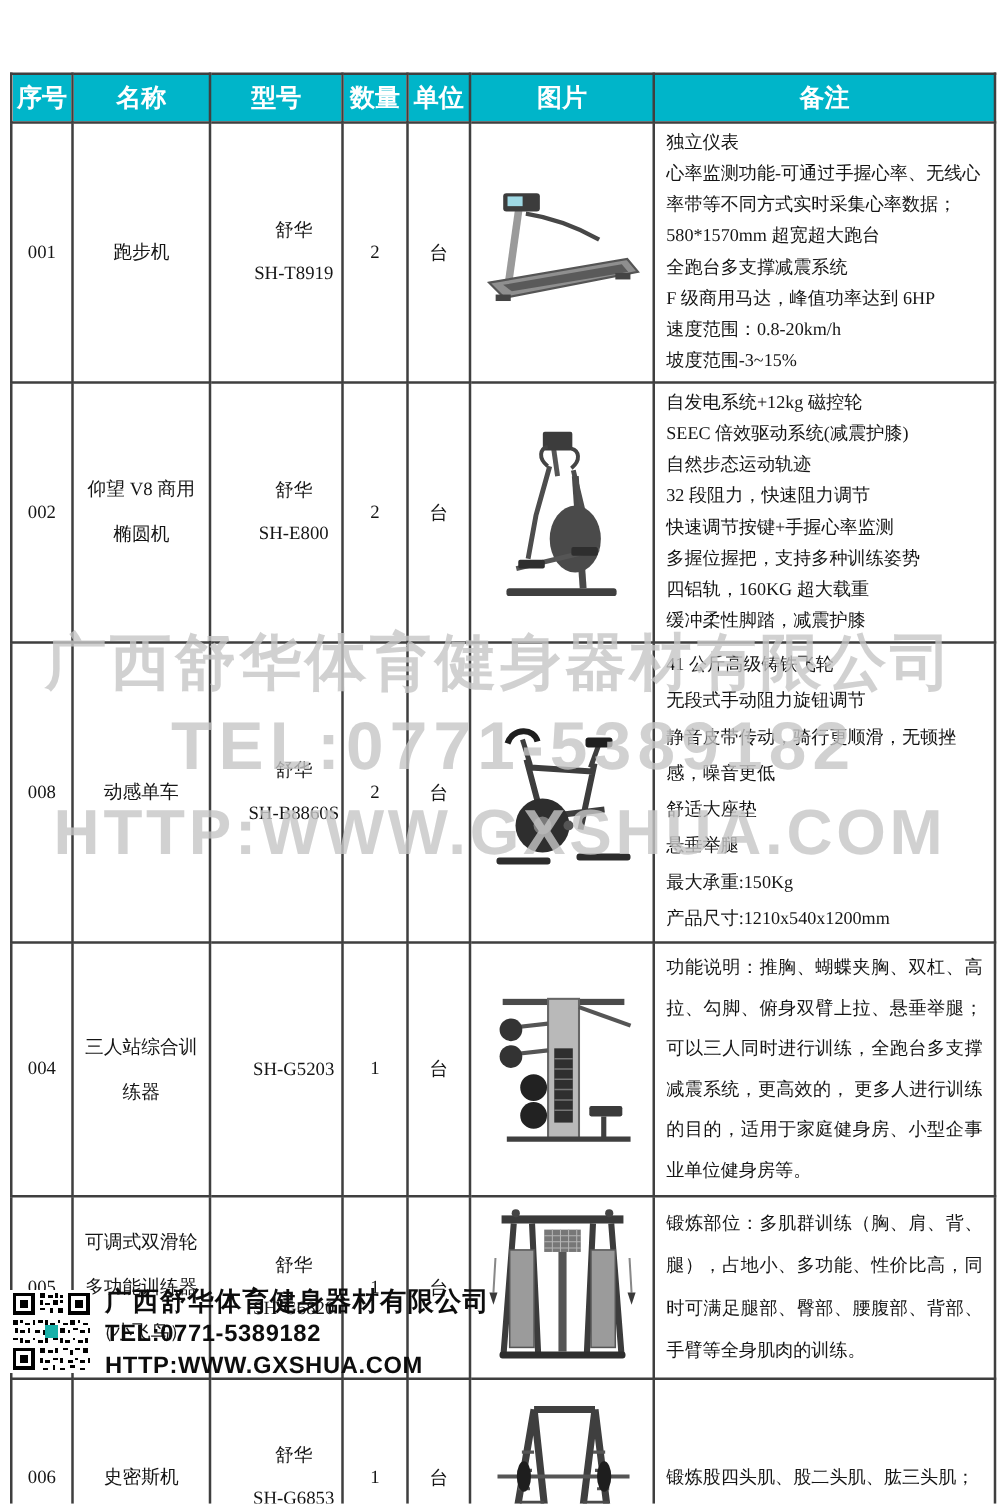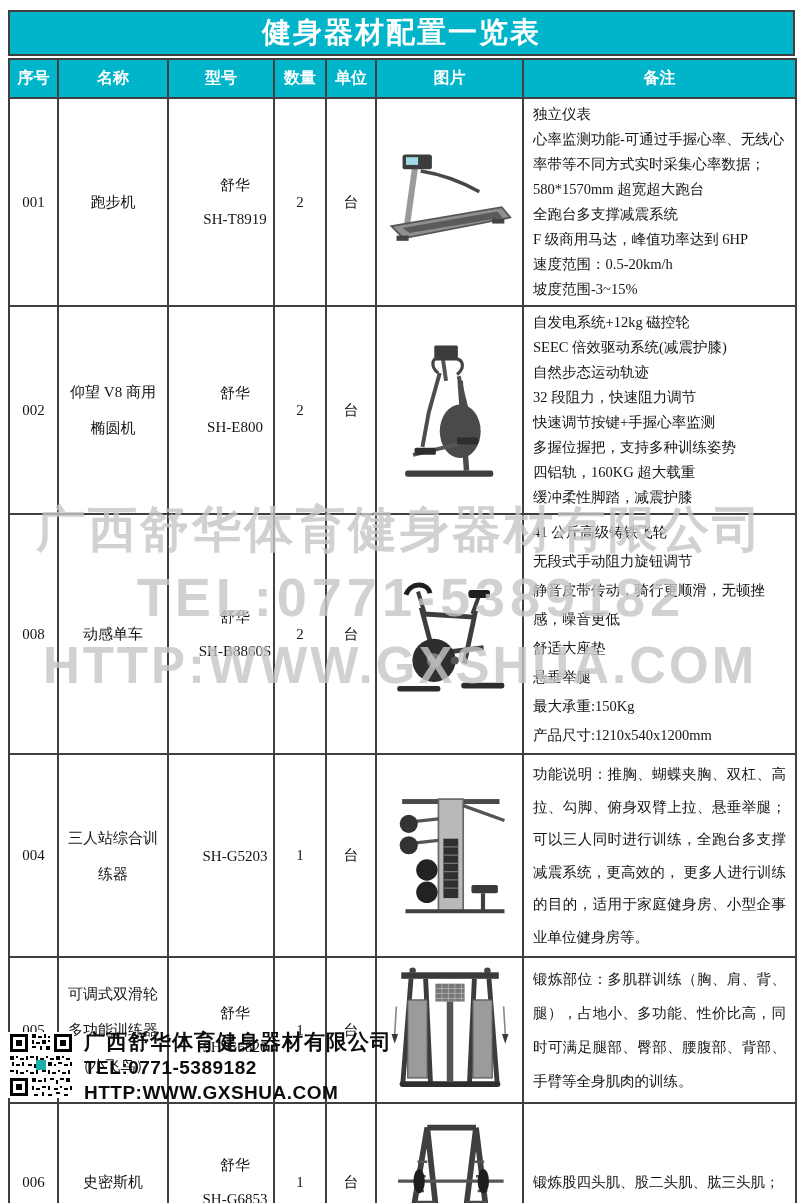--- a/index.html
+++ b/index.html
@@ -20,21 +20,21 @@
   table.equip {
     position:absolute; left:8px; top:58px; width:787px;
     border-collapse:collapse; table-layout:fixed;
   }
   table.equip th, table.equip td {
     border:2px solid #3f3f3f; overflow:hidden;
   }
   table.equip th {
     height:39px; background:#00b5c9; color:#ffffff;
     font-family:"Liberation Sans","DejaVu Sans",sans-serif;
-    font-weight:bold; font-size:16px; text-align:center;
+    font-weight:bold; font-size:20px; text-align:center;
   }
   table.equip td {
     text-align:center; vertical-align:middle; font-size:15px; background:transparent;
   }
   .c-name { line-height:36px; padding:0 5px; }
   .c-model div { line-height:34px;padding-left:28px; }
   .c-remarks { text-align:left !important; padding:3px 9px; }
   .c-remarks div { font-size:14.5px; }
   .r1 .c-remarks div, .r2 .c-remarks div { line-height:25px; }
   .r3 .c-remarks div { line-height:29px; }
@@ -64,21 +64,20 @@
   }
   .stamp-company { font-size:21px; line-height:27px; letter-spacing:1px; }
   .stamp-tel   { font-size:19px; line-height:25px; letter-spacing:0.5px; }
   .stamp-url   { font-size:19px; line-height:25px; letter-spacing:0.5px; }
 </style>
 </head>
 <body>
 
 <div class="page">
 
-  <div class="title-bar">健身器材配置一览表</div>
 
   <table class="equip">
     <colgroup>
       <col style="width:49px">
         <col style="width:110px">
         <col style="width:106px">
       <col style="width:52px">
         <col style="width:50px">
         <col style="width:147px">
       <col style="width:273px">
@@ -113,21 +112,21 @@
                 <polygon points="25,90 135,71 141,78 33,96" fill="#5a5a5a"></polygon>
                 <rect x="18" y="99" width="14" height="6" fill="#444"></rect>
                 <rect x="129" y="79" width="14" height="6" fill="#444"></rect>
               </svg></span></td>
           <td class="c-remarks">
             <div>独立仪表</div>
             <div>心率监测功能-可通过手握心率、无线心率带等不同方式实时采集心率数据；</div>
             <div>580*1570mm 超宽超大跑台</div>
             <div>全跑台多支撑减震系统</div>
             <div>F 级商用马达，峰值功率达到 6HP</div>
-            <div>速度范围：0.5-20km/h</div>
+            <div>速度范围：0.8-20km/h</div>
             <div>坡度范围-3~15%</div>
           </td>
         </tr>
         <tr class="row r2" style="height: 202px;">
           <td class="c-no">002</td>
           <td class="c-name">仰望 V8 商用椭圆机</td>
           <td class="c-model">
             <div>舒华</div>
             <div>SH-E800</div>
           </td>

